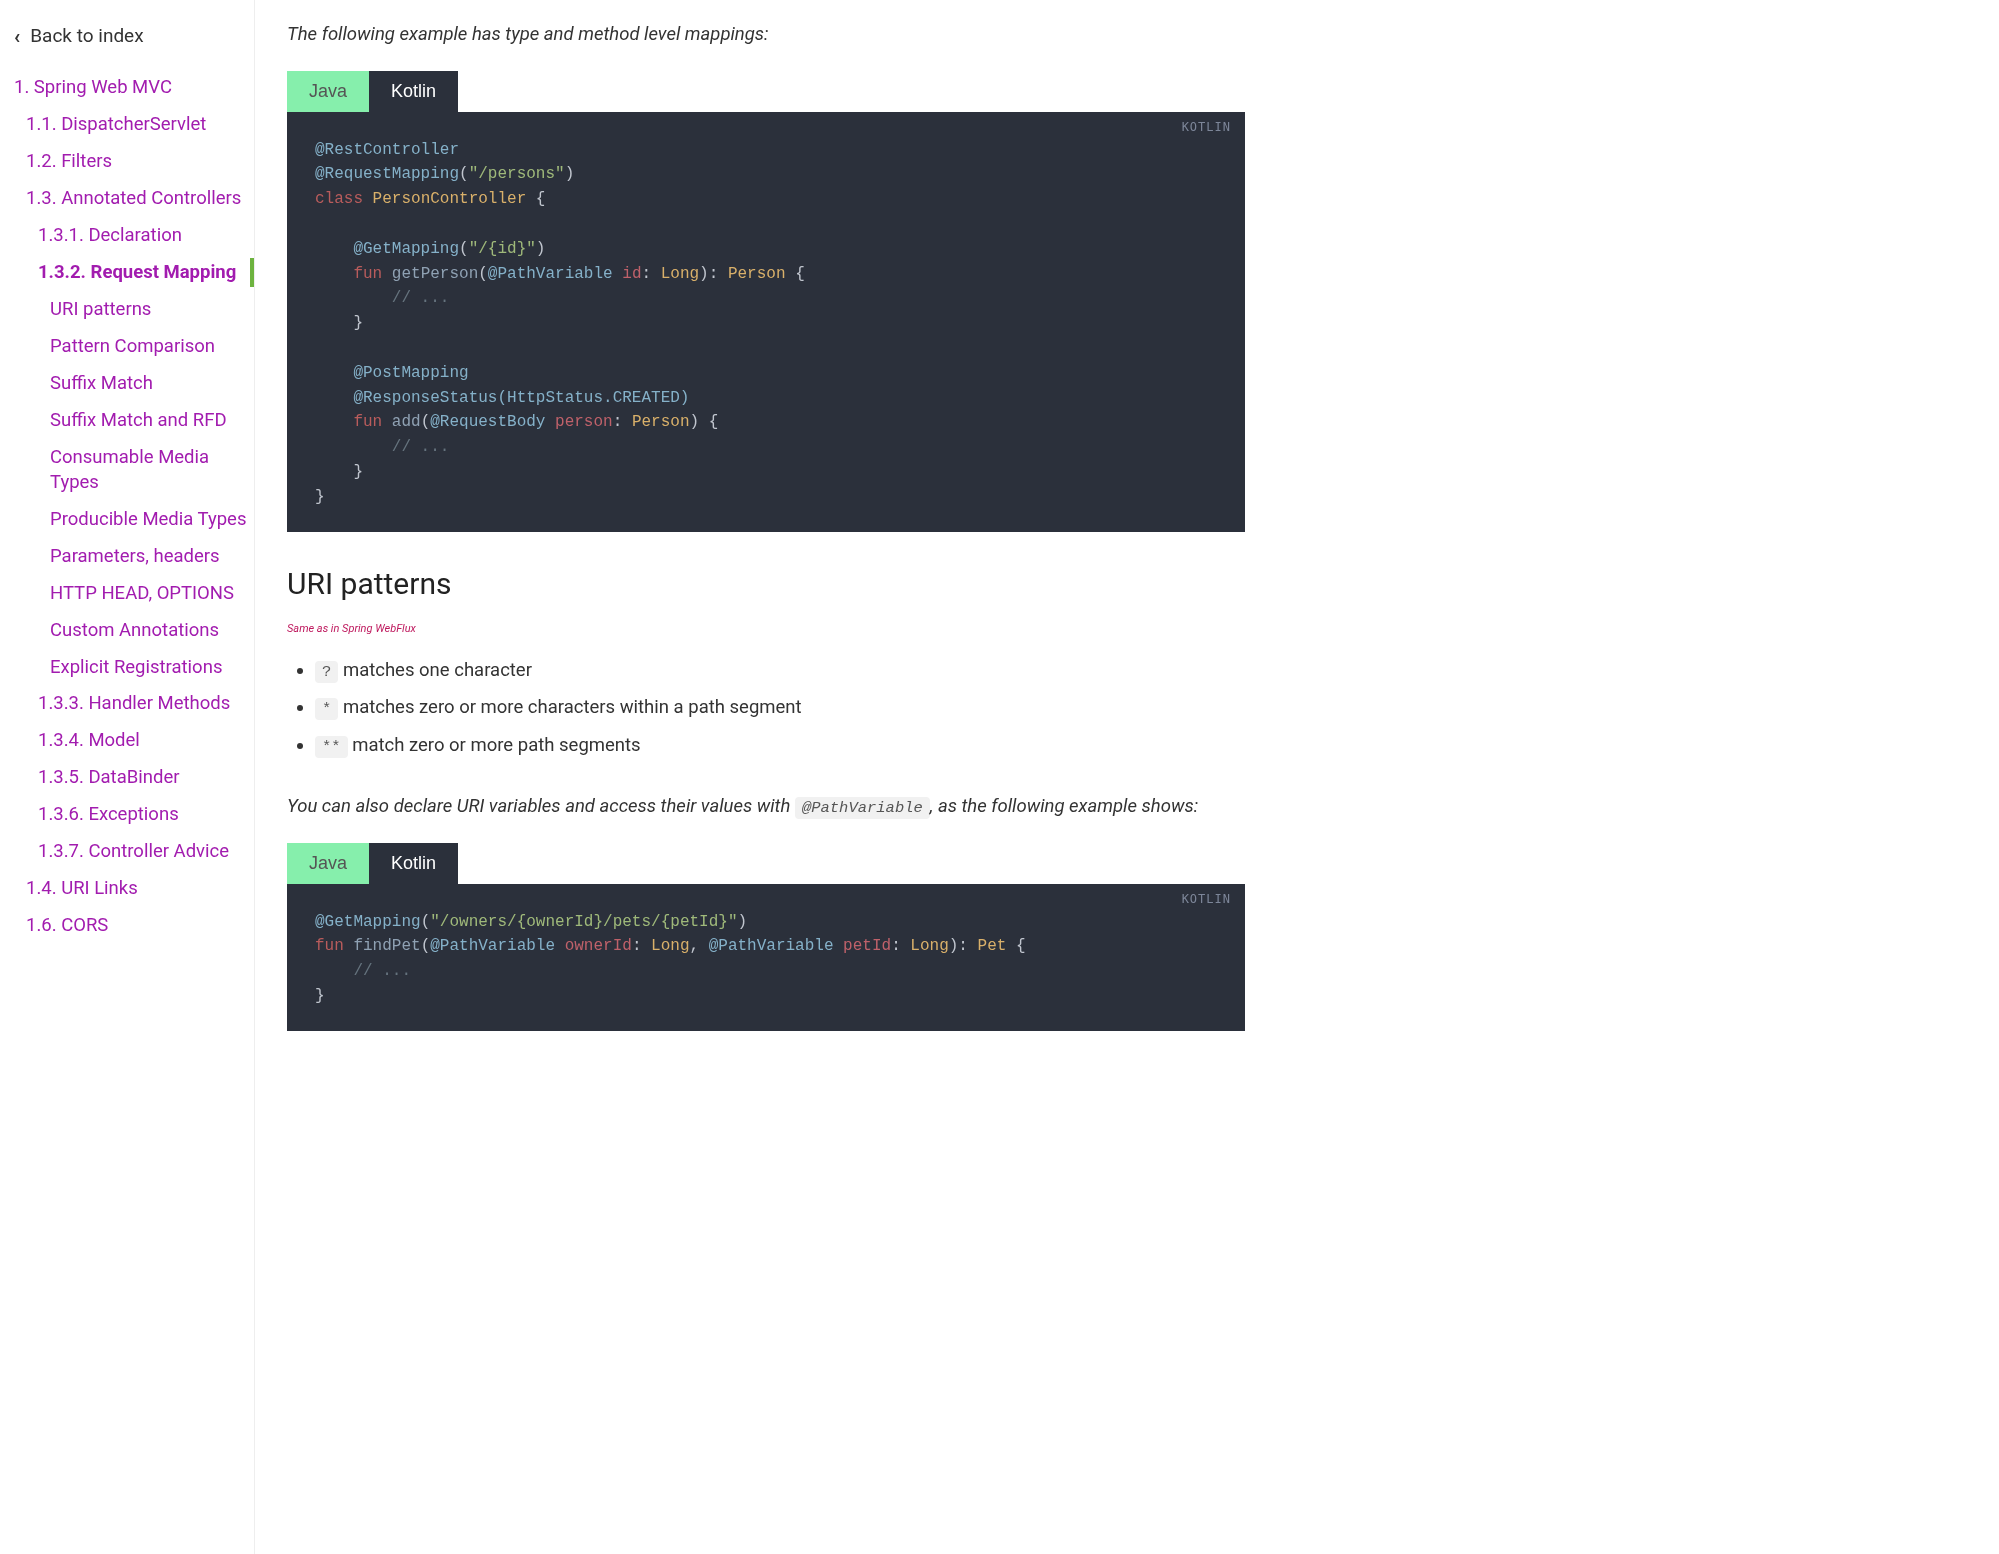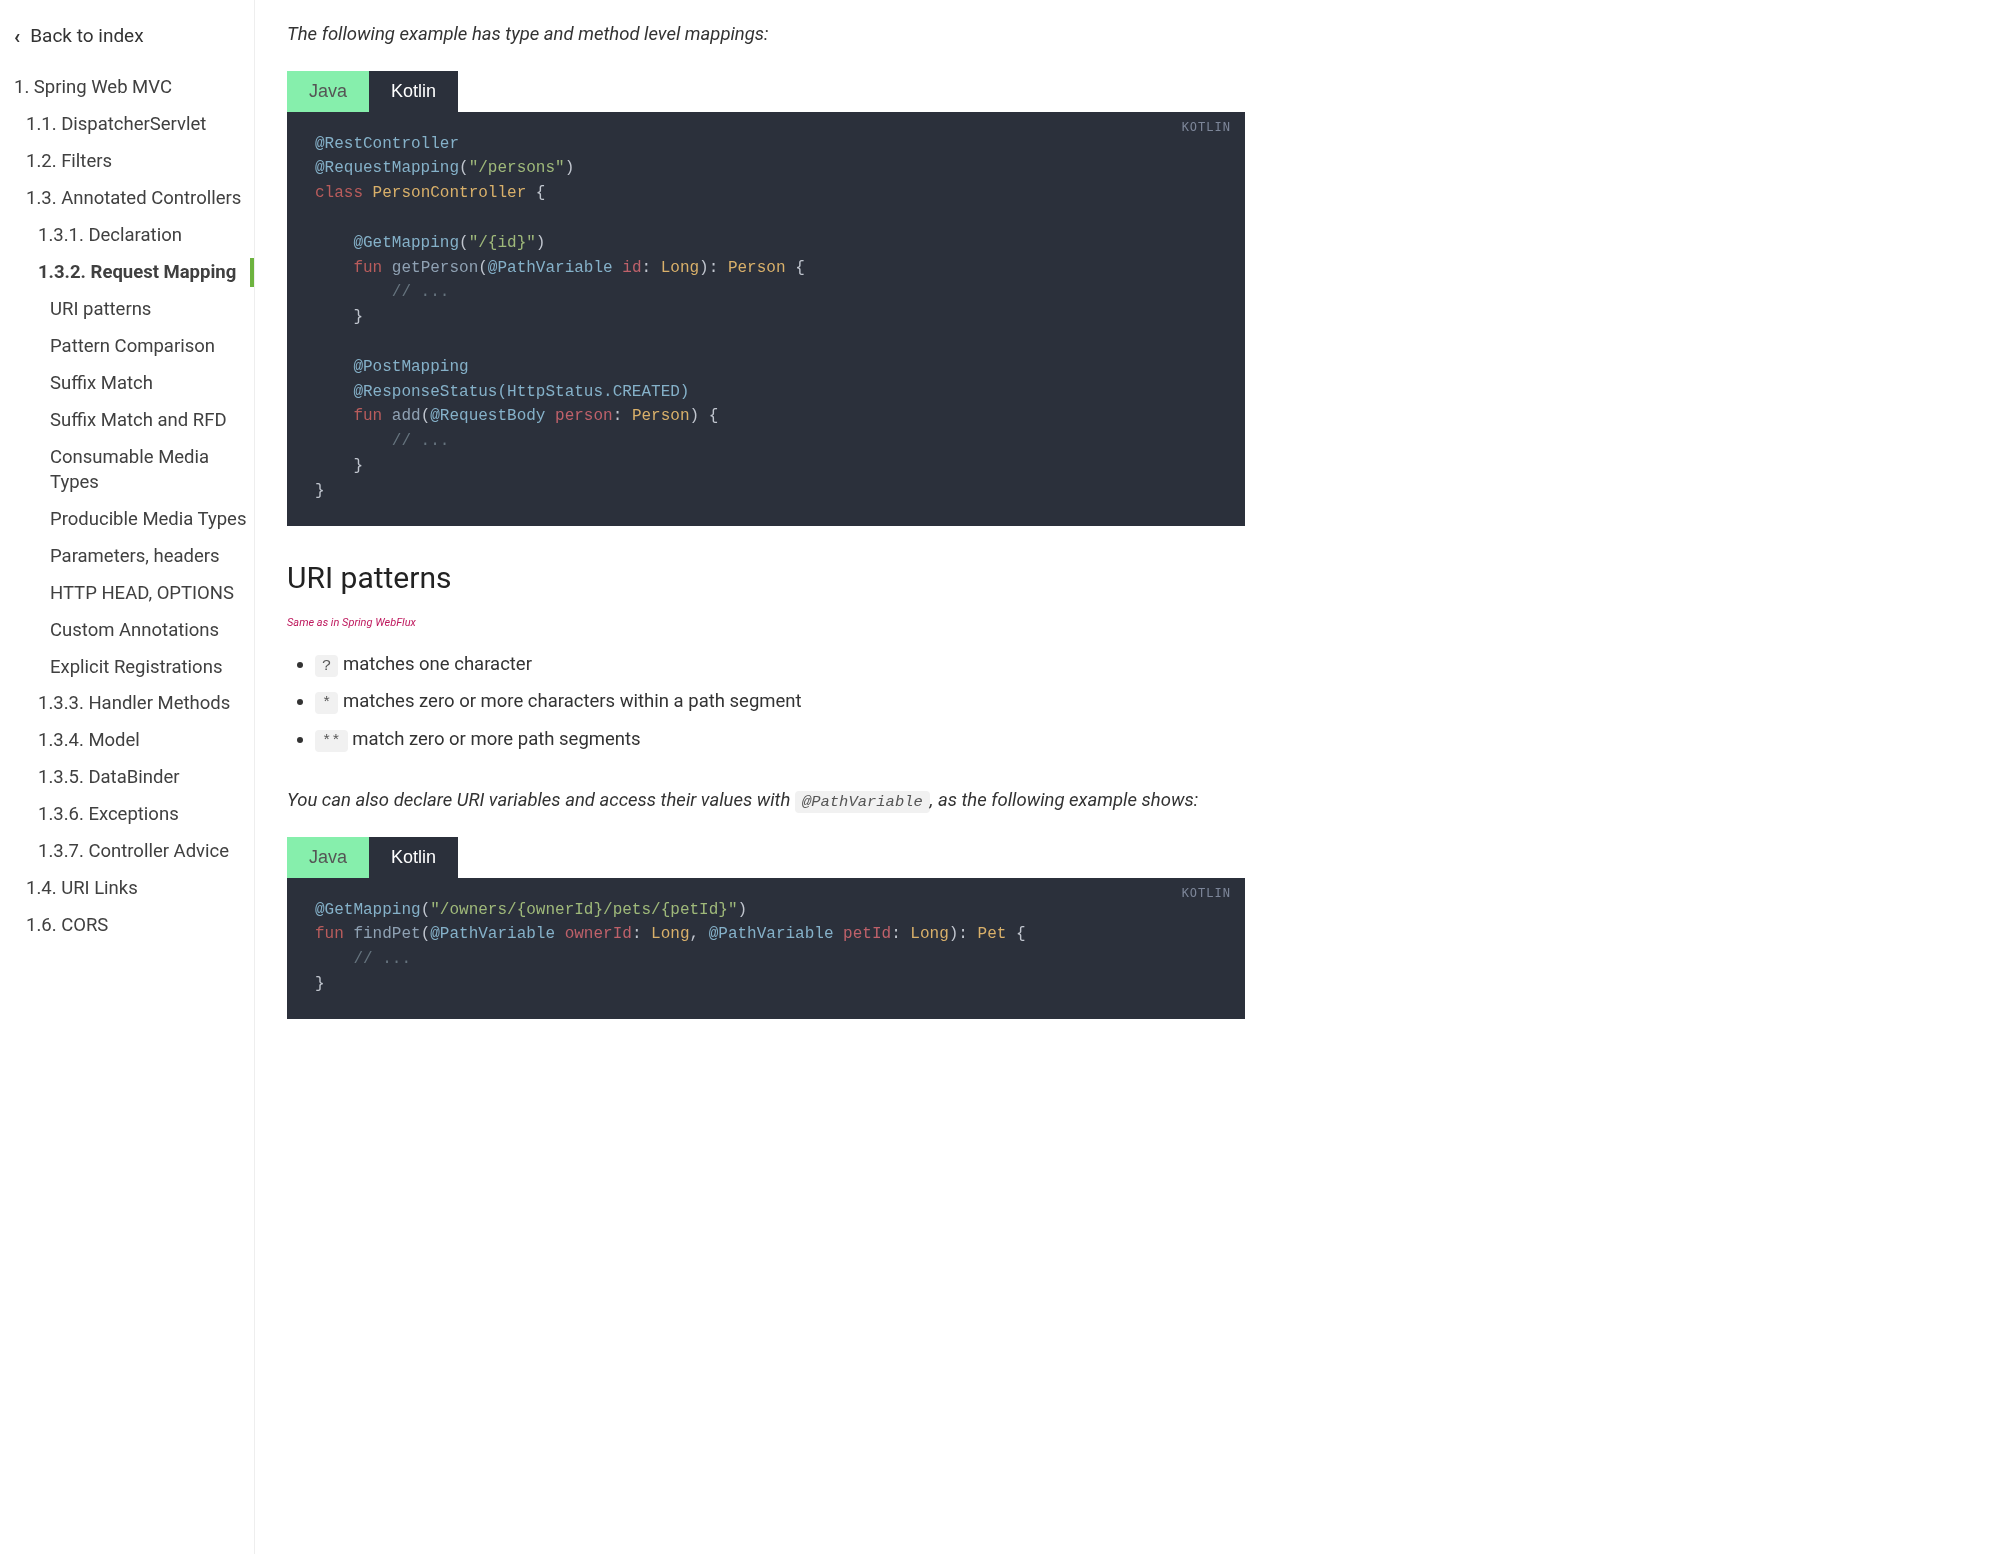--- a/index.html
+++ b/index.html
@@ -31,21 +31,21 @@
     gap: 10px;
     font-size: 19px;
     padding: 14px 8px 22px 0;
     cursor: pointer;
   }
   .back-link .chev { font-size: 20px; line-height:1; font-weight:700; }
   .nav ul { list-style: none; }
   .nav li { line-height: 1.35; }
   .nav a {
     display: block;
-    color: #404040;
+    color: #a21caf;
     text-decoration: none;
     padding: 6px 4px 6px 0;
     cursor: pointer;
   }
   .lvl1 > span, .lvl1 > a { padding-left: 0; }
   .lvl2 > a { padding-left: 12px; }
   .lvl3 > a { padding-left: 24px; }
   .lvl4 > a { padding-left: 36px; }
   .nav li.active > a { font-weight: 700; }
   .nav li.active {
@@ -119,20 +119,21 @@
     font-family: "SFMono-Regular", Consolas, monospace;
     font-size: 12px;
     letter-spacing: 1px;
     color: #7d8699;
   }
   pre {
     font-family: "SFMono-Regular", Consolas, "Liberation Mono", Menlo, monospace;
     font-size: 16px;
     line-height: 1.55;
     white-space: pre;
+    margin-top: 6px;
   }
   .tok-ann  { color: #85b1c9; }   
   .tok-kw   { color: #b95c5c; }   
   .tok-type { color: #d9b06a; }   
   .tok-str  { color: #9fb97a; }   
   .tok-fn   { color: #8fa1b3; }
   .tok-comm { color: #65737e; }   
   .tok-punct{ color: #c0c5ce; }
   .tok-param{ color: #bf616a; }   
 </style>

